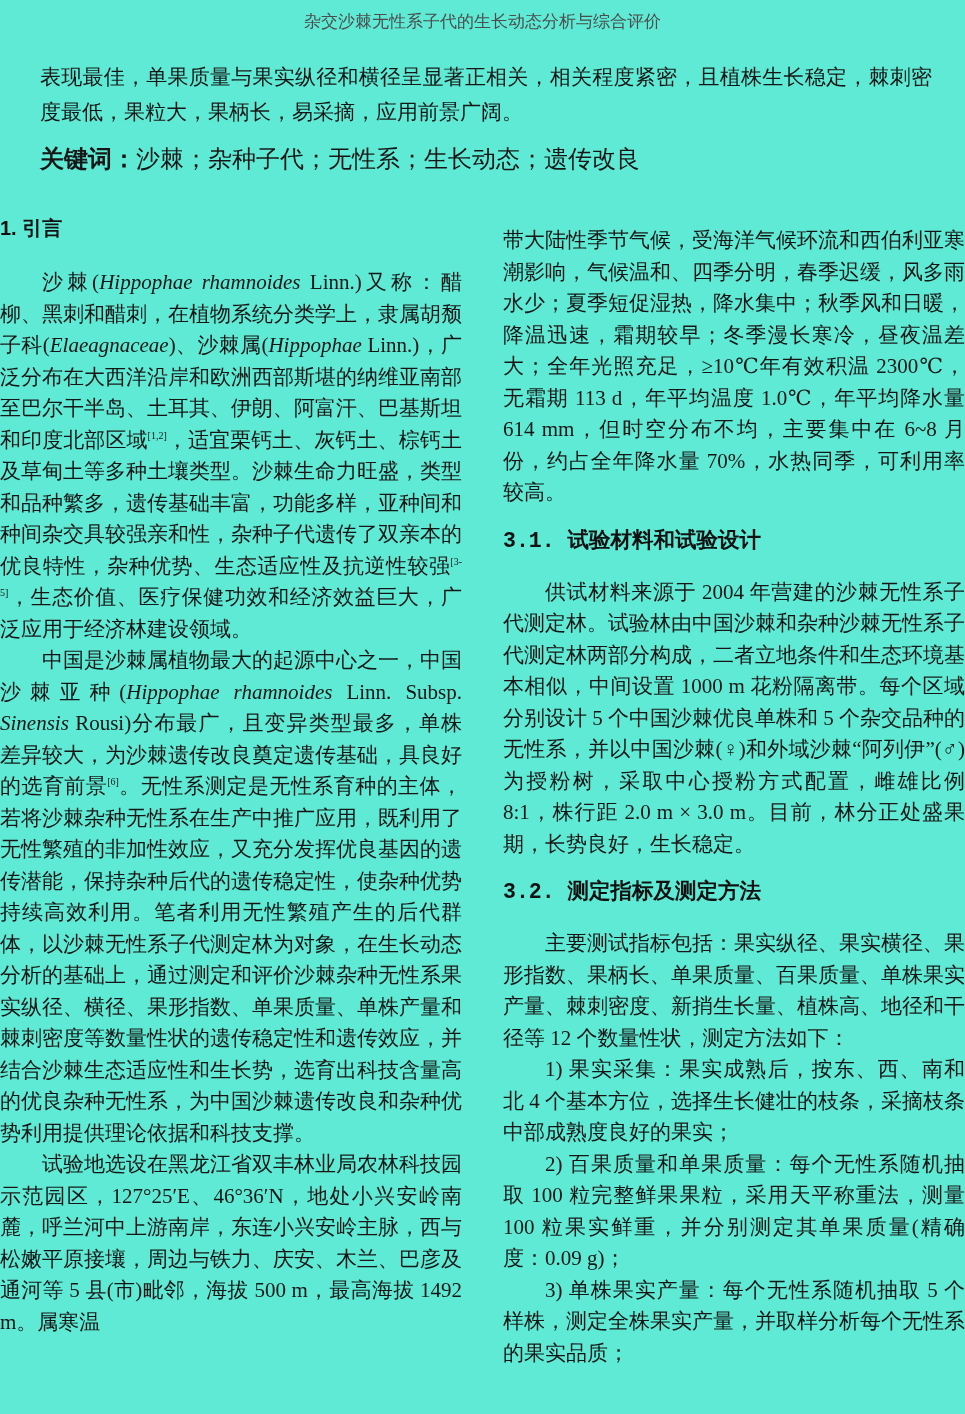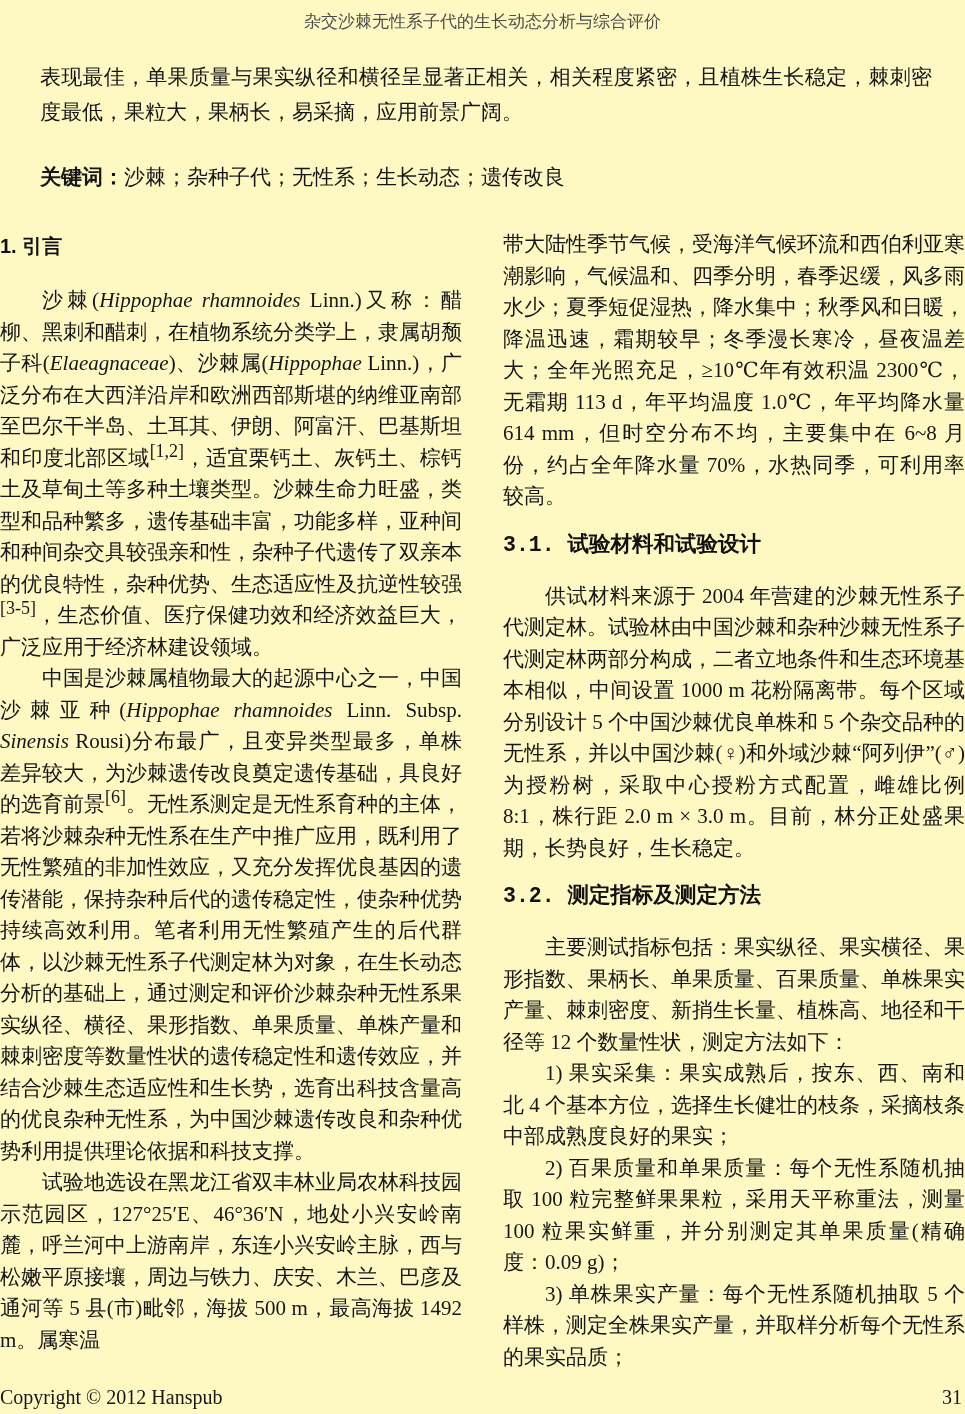--- a/index.html
+++ b/index.html
@@ -4,41 +4,41 @@
 <style>
   html, body {
     margin: 0;
     padding: 0;
     background: #ffffff;
   }
   .page {
     position: relative;
     width: 965px;
     height: 1414px;
-    background: #fef9c3;
+    background: #5eead4;
     color: #161616;
     font-family: "Liberation Serif", "DejaVu Serif", serif;
     overflow: hidden;
   }
   .running-head {
     padding-top: 10px;
     text-align: center;
     font-size: 17px;
     line-height: 24px;
     color: #4d4d4d;
   }
   .abstract {
     margin: 26px 33px 0 40px;
     font-size: 21px;
     line-height: 35px;
     text-align: justify;
   }
   .keywords {
-    margin: 31px 33px 0 40px;
-    font-size: 21px;
+    margin: 13px 33px 0 40px;
+    font-size: 24px;
     line-height: 32px;
   }
   .kw-label {
     font-family: "Liberation Sans", "DejaVu Sans", sans-serif;
     font-weight: bold;
   }
   .columns {
     display: flex;
     gap: 41px;
     margin-top: 36px;
@@ -66,23 +66,23 @@
   }
   .col .h2 {
     margin: 18px 0 22px 0;
     font-family: Liberation Mono, monospace;
     font-weight: bold;
     font-size: 21.5px;
     line-height: 28px;
     color: #111;
   }
   .col-left > :first-child { margin-top: 2px; }
-  .col-right > :first-child { }
+  .col-right > :first-child { margin-top: 14px; }
   sup {
-    font-size: 18px;
+    font-size: 10px;
     line-height: 0;
   }
   .footer {
     position: absolute;
     left: 0;
     right: 3px;
     bottom: 4px;
     display: flex;
     justify-content: space-between;
     align-items: baseline;
@@ -115,18 +115,14 @@
         <h3 class="h2">3.1. 试验材料和试验设计</h3>
         <p class="p indent">供试材料来源于 2004 年营建的沙棘无性系子代测定林。试验林由中国沙棘和杂种沙棘无性系子代测定林两部分构成，二者立地条件和生态环境基本相似，中间设置 1000 m 花粉隔离带。每个区域分别设计 5 个中国沙棘优良单株和 5 个杂交品种的无性系，并以中国沙棘(♀)和外域沙棘“阿列伊”(♂)为授粉树，采取中心授粉方式配置，雌雄比例 8:1，株行距 2.0 m × 3.0 m。目前，林分正处盛果期，长势良好，生长稳定。</p>
         <h3 class="h2">3.2. 测定指标及测定方法</h3>
         <p class="p indent">主要测试指标包括：果实纵径、果实横径、果形指数、果柄长、单果质量、百果质量、单株果实产量、棘刺密度、新捎生长量、植株高、地径和干径等 12 个数量性状，测定方法如下：</p>
         <p class="p indent">1) 果实采集：果实成熟后，按东、西、南和北 4 个基本方位，选择生长健壮的枝条，采摘枝条中部成熟度良好的果实；</p>
         <p class="p indent">2) 百果质量和单果质量：每个无性系随机抽取 100 粒完整鲜果果粒，采用天平称重法，测量 100 粒果实鲜重，并分别测定其单果质量(精确度：0.09 g)；</p>
         <p class="p indent">3) 单株果实产量：每个无性系随机抽取 5 个样株，测定全株果实产量，并取样分析每个无性系的果实品质；</p>
       </div>
   </div>
 
-  <div class="footer">
-    <span>Copyright © 2012 Hanspub</span>
-    <span>31</span>
-  </div>
 
 </div>
 
 </body></html>

